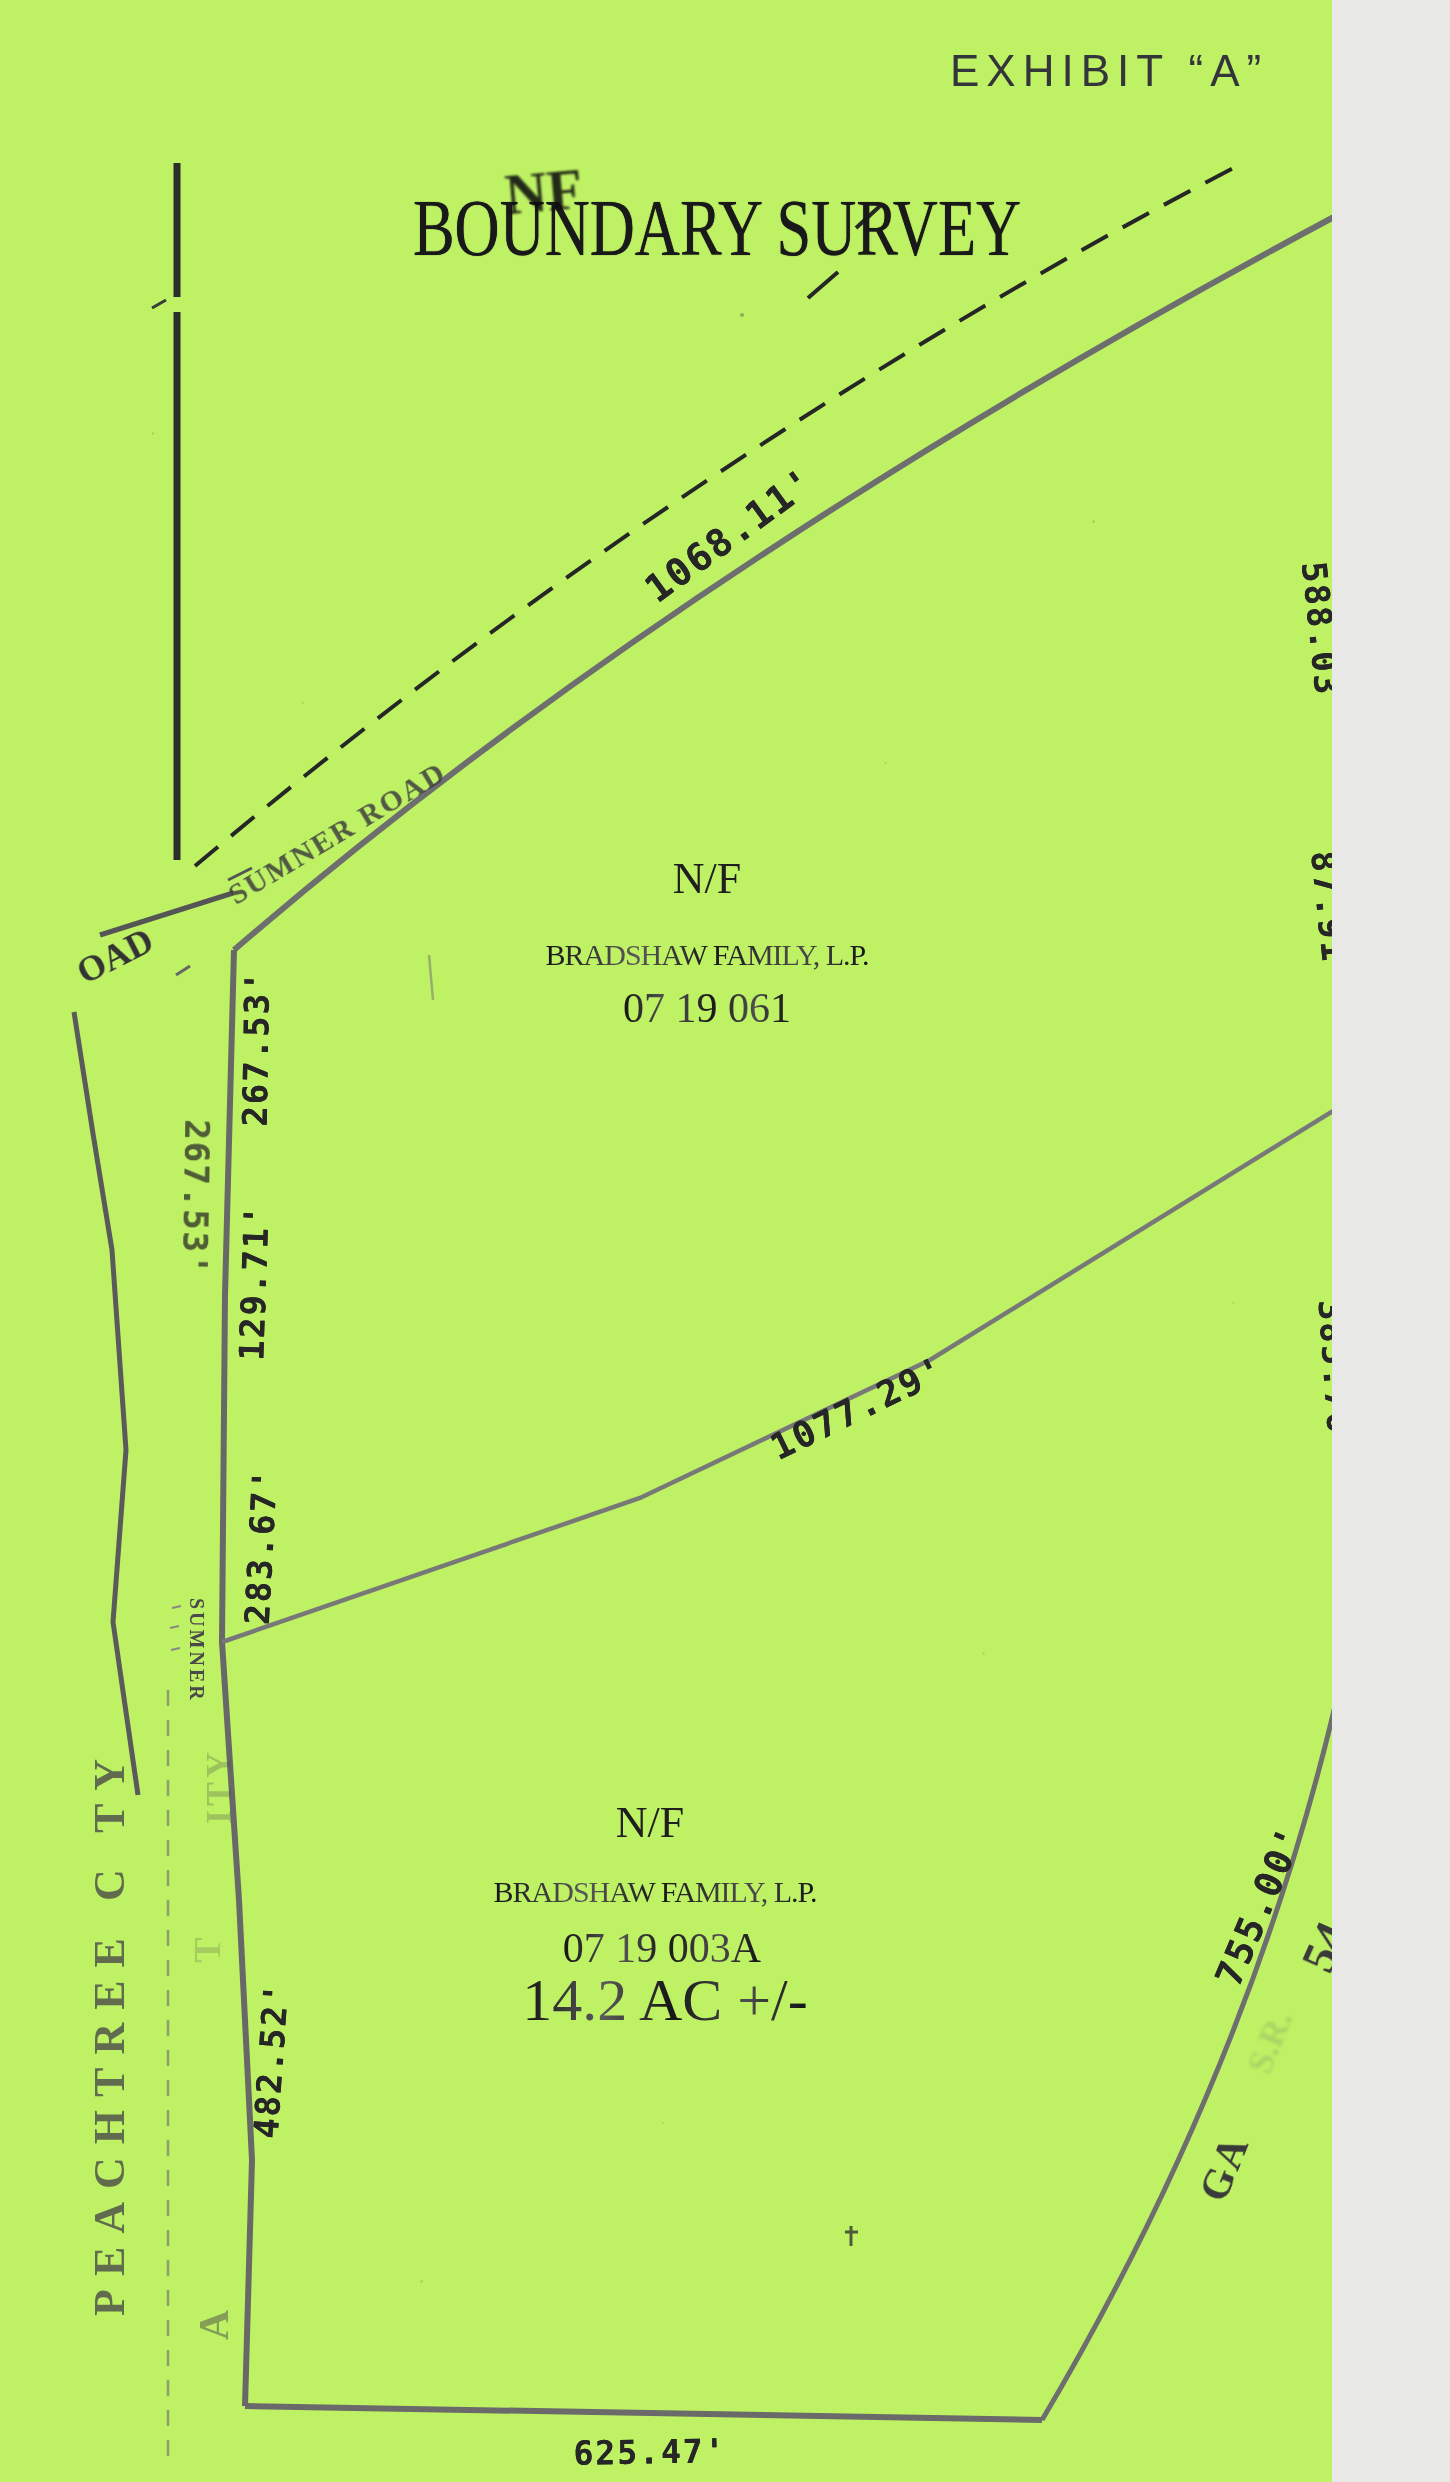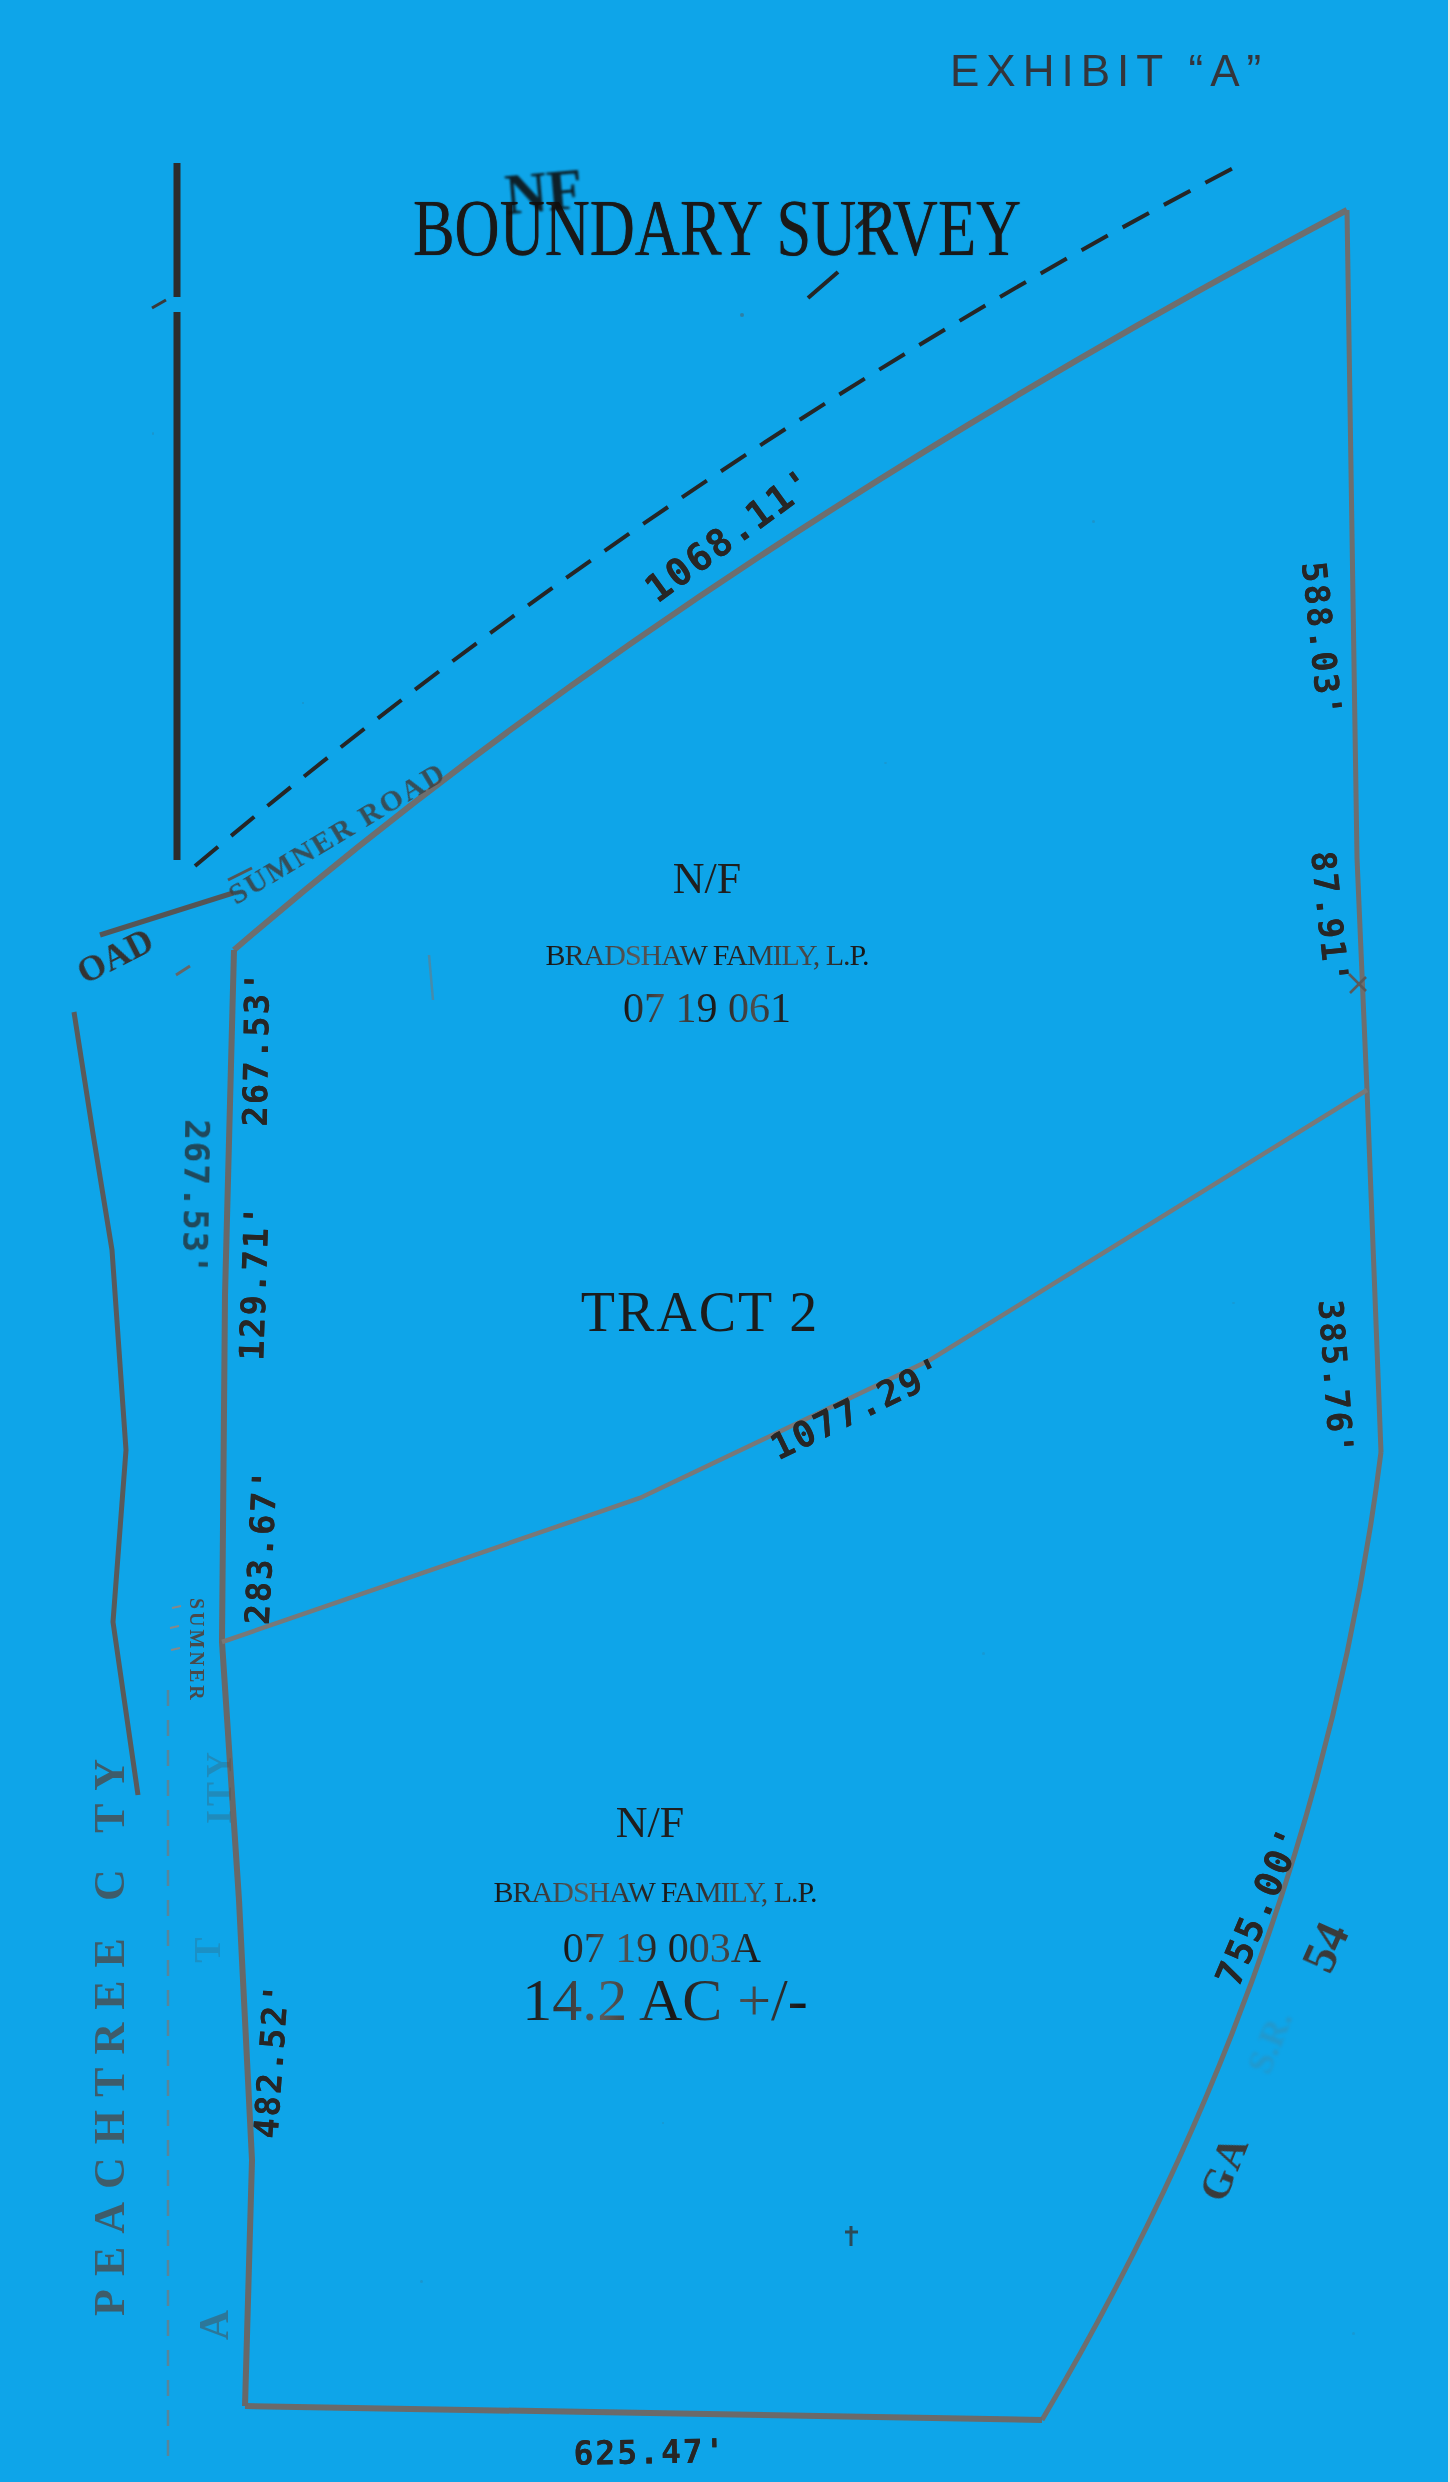--- a/index.html
+++ b/index.html
@@ -1,18 +1,18 @@
 <!DOCTYPE html>
 <html><head>
 <meta charset="utf-8">
 <style>
   html,body{margin:0;padding:0;background:#e8e8e6;}
   #page{
-    position:relative;width:1448px;height:2482px;overflow:hidden;
-    background:#0ea5e9;
+    position:relative;width:1332px;height:2482px;overflow:hidden;
+    background:#bef264;
     font-family:"Liberation Serif", serif;
     color:#1f1f1f;
   }
   #linework{position:absolute;left:0;top:0;width:1450px;height:2482px;}
   .abs{position:absolute;white-space:nowrap;}
   .ctr{transform:translate(-50%,-50%);}
   
   .exhibit{
     font-family:"Liberation Sans", sans-serif;
     font-size:44px;letter-spacing:7px;color:#34353b;font-weight:400;
@@ -107,21 +107,20 @@
   <div class="abs vcol" style="left:198px;top:1748px;font-size:36px;letter-spacing:4px;opacity:.28;filter:blur(.6px);">ITY</div>
   <div class="abs ctr" style="left:207px;top:1950px;font-size:38px;font-weight:bold;color:#4b4b4b;opacity:.22;transform:translate(-50%,-50%) rotate(-90deg);">T</div>
   <div class="abs ctr" style="left:214px;top:2325px;font-size:42px;font-weight:bold;color:#4b4b4b;opacity:.5;transform:translate(-50%,-50%) rotate(-90deg);">A</div>
   <div class="abs ctr stamp" style="left:1224px;top:2168px;font-size:42px;letter-spacing:2px;color:#3a3a3a;transform:translate(-50%,-50%) rotate(-68deg);">GA</div>
   <div class="abs ctr stamp" style="left:1325px;top:1947px;font-size:48px;color:#3a3a3a;transform:translate(-50%,-50%) rotate(-66deg);">54</div>
   <div class="abs ctr stamp" style="left:1270px;top:2042px;font-size:36px;color:#6a6a6a;opacity:.22;filter:blur(1.6px);transform:translate(-50%,-50%) rotate(-68deg);">S.R.</div>
 
   <div class="abs ctr serifb nf" style="left:707px;top:878px;">N/F</div>
   <div class="abs ctr serifb owner mottle" style="left:707px;top:955px;">BRADSHAW FAMILY, L.P.</div>
   <div class="abs ctr serifb parcel mottle" style="left:707px;top:1008px;">07 19 061</div>
-  <div class="abs ctr tract" style="left:700px;top:1312px;">TRACT 2</div>
 
   <div class="abs ctr serifb nf" style="left:650px;top:1822px;">N/F</div>
   <div class="abs ctr serifb owner mottle" style="left:655px;top:1892px;">BRADSHAW FAMILY, L.P.</div>
   <div class="abs ctr serifb parcel mottle" style="left:662px;top:1948px;">07 19 003A</div>
   <div class="abs ctr serifb area mottle" style="left:665px;top:2000px;">14.2 AC +/-</div>
 
   <div class="abs ctr m" style="left:730px;top:535px;font-size:38px;transform:translate(-50%,-50%) rotate(-36deg);">1068.11'</div>
   <div class="abs ctr m" style="left:1322px;top:640px;transform:translate(-50%,-50%) rotate(84deg);">588.03'</div>
   <div class="abs ctr m" style="left:1330px;top:918px;transform:translate(-50%,-50%) rotate(84deg);">87.91'</div>
   <div class="abs ctr m" style="left:1336px;top:1378px;transform:translate(-50%,-50%) rotate(86deg);">385.76'</div>

